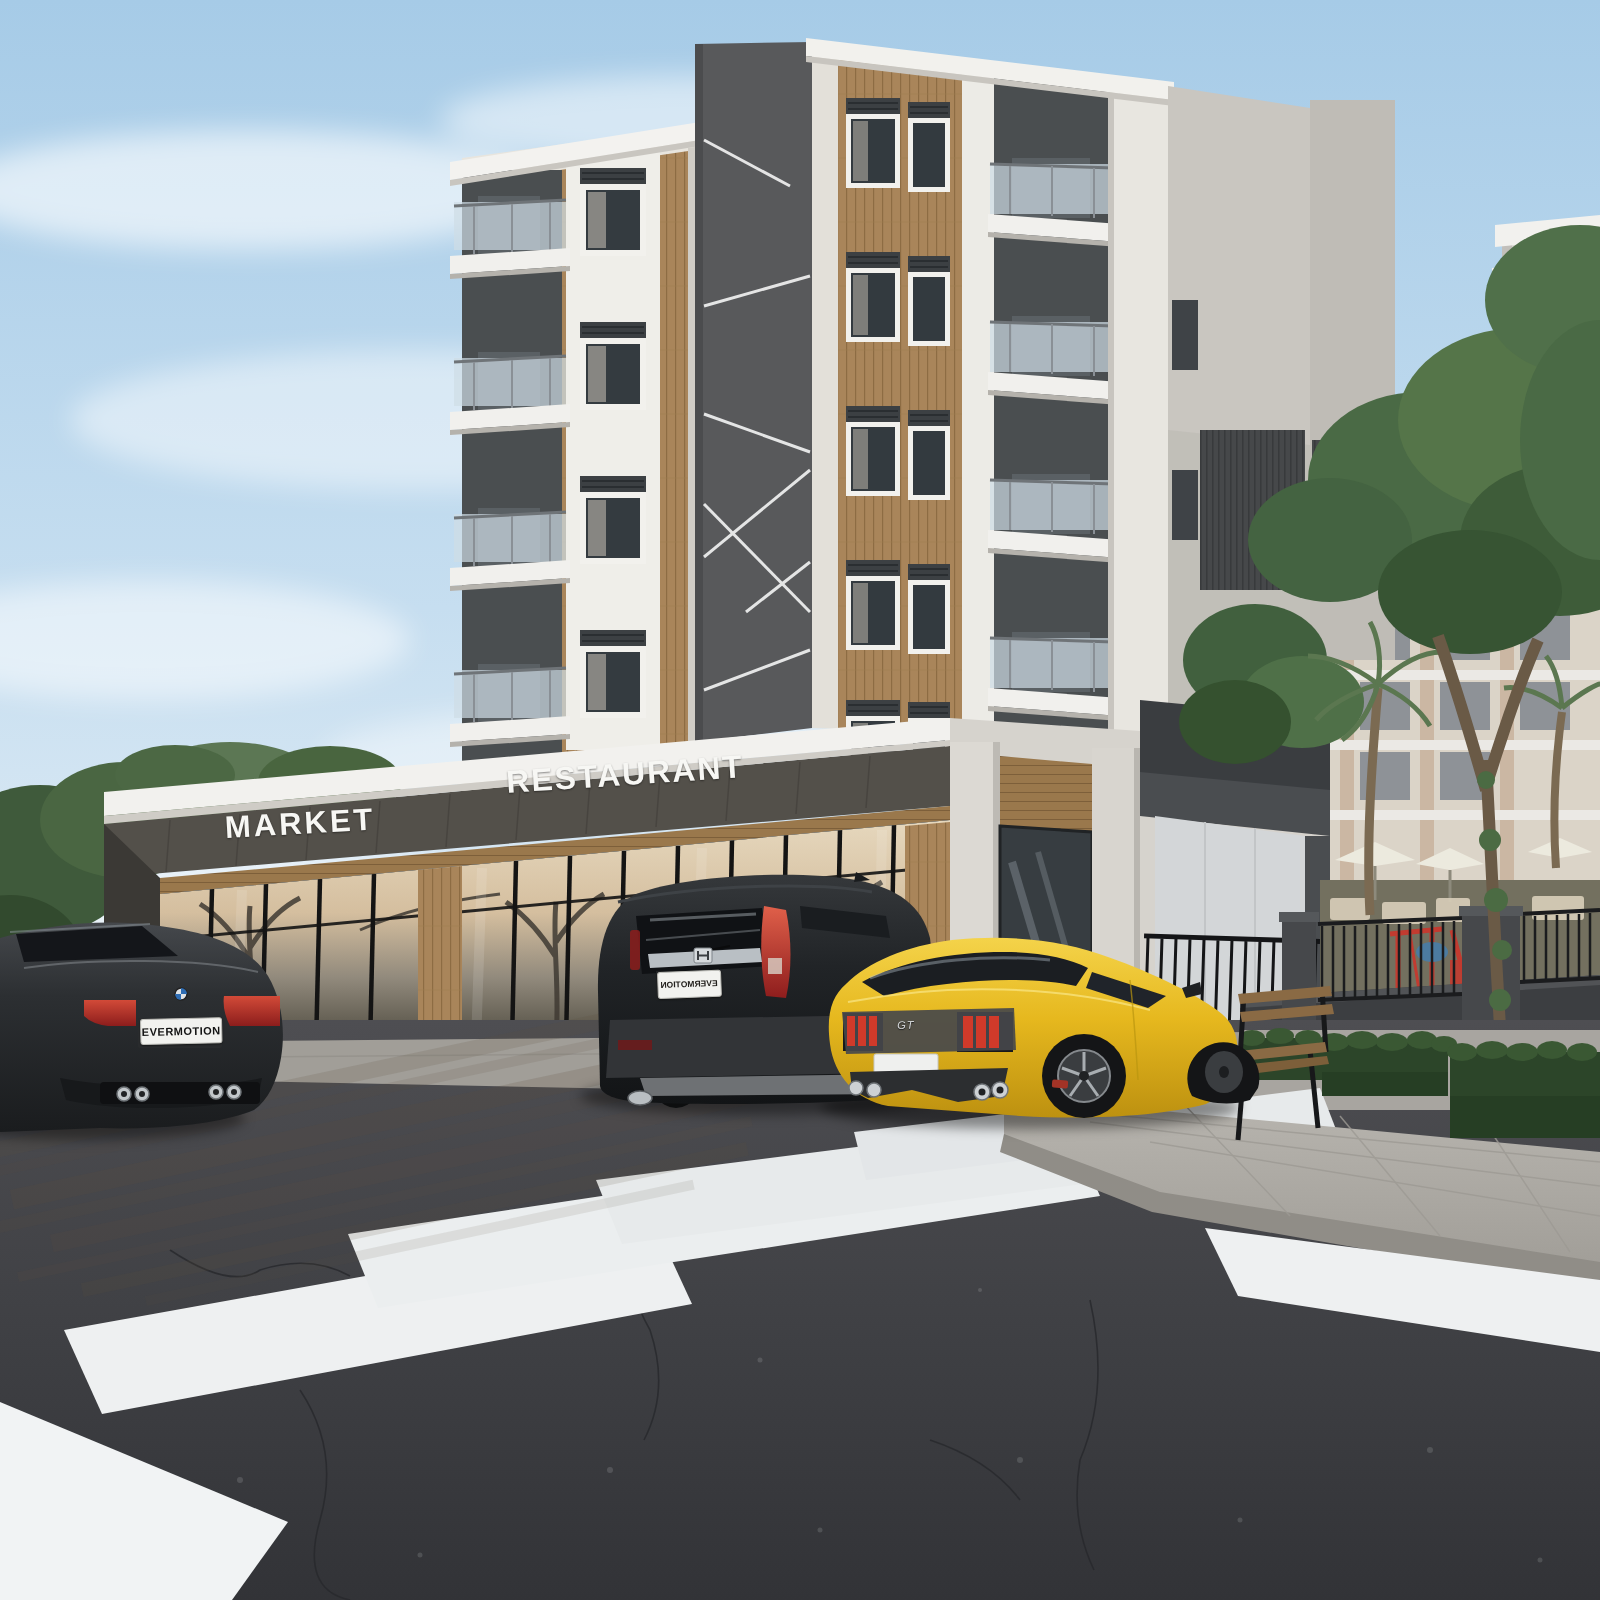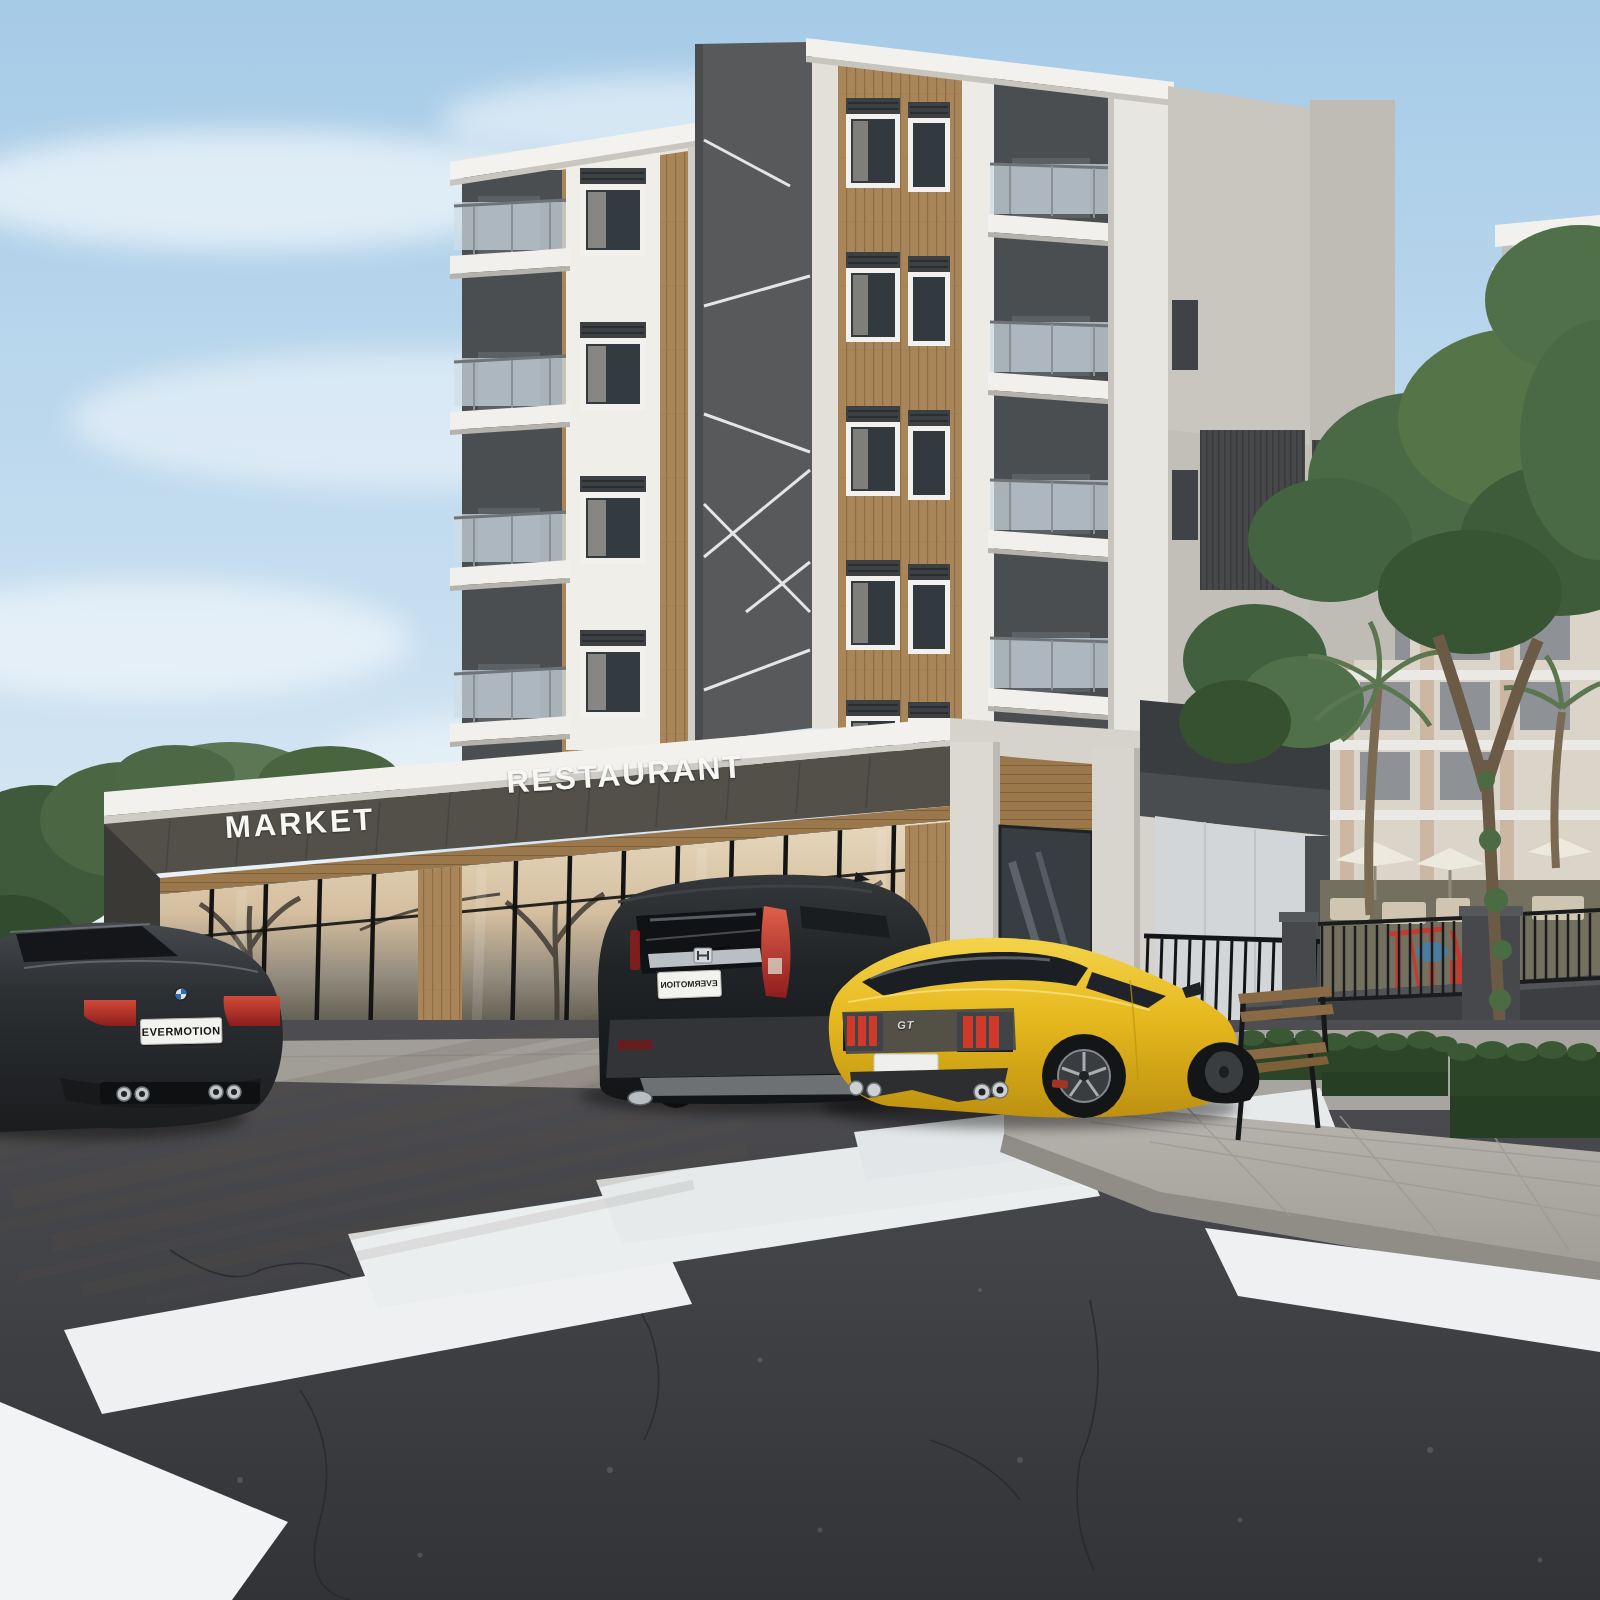--- a/index.html
+++ b/index.html
@@ -10,21 +10,21 @@
   .sign{color:#f7f7f4;font-weight:bold;text-shadow:0 1px 2px rgba(0,0,0,.45);}
   #market-sign{left:224px;top:810px;font-size:31px;letter-spacing:3px;transform:rotate(-3.2deg);}
   #restaurant-sign{left:505px;top:764px;font-size:32px;letter-spacing:2px;transform:rotate(-3.8deg);}
   .plate{background:#f2f2ef;border:1px solid #bdbdb8;border-radius:3px;color:#141414;
          font-weight:bold;text-align:center;box-shadow:0 1px 2px rgba(0,0,0,.5);}
   #bmw-plate{left:140px;top:1019px;width:80px;height:24px;font-size:11px;line-height:24px;
              letter-spacing:.5px;transform:rotate(-1.2deg);}
   #honda-plate{left:657px;top:972px;width:62px;height:25px;font-size:8.5px;line-height:25px;
              transform:rotate(-2deg);color:#23201d;}
   .mirrored{display:inline-block;transform:scaleX(-1);}
-  #gt-badge{left:897px;top:1019px;font-size:11px;font-style:italic;font-weight:bold;
+  #gt-badge{left:897px;top:1019px;font-size:11px;font-style:italic;font-weight:normal;
             color:#d8dbde;text-shadow:0 1px 1px #1a1a1a;letter-spacing:1px;transform:rotate(-1deg);}
 </style>
 </head>
 <body>
 
 <div id="stage">
 <svg id="scene-svg" viewBox="0 0 1600 1600" width="1600" height="1600" xmlns="http://www.w3.org/2000/svg">
   <defs>
     <linearGradient id="skyGrad" x1="0" y1="0" x2="0" y2="1">
       <stop offset="0" stop-color="#a6cbe7"></stop>

